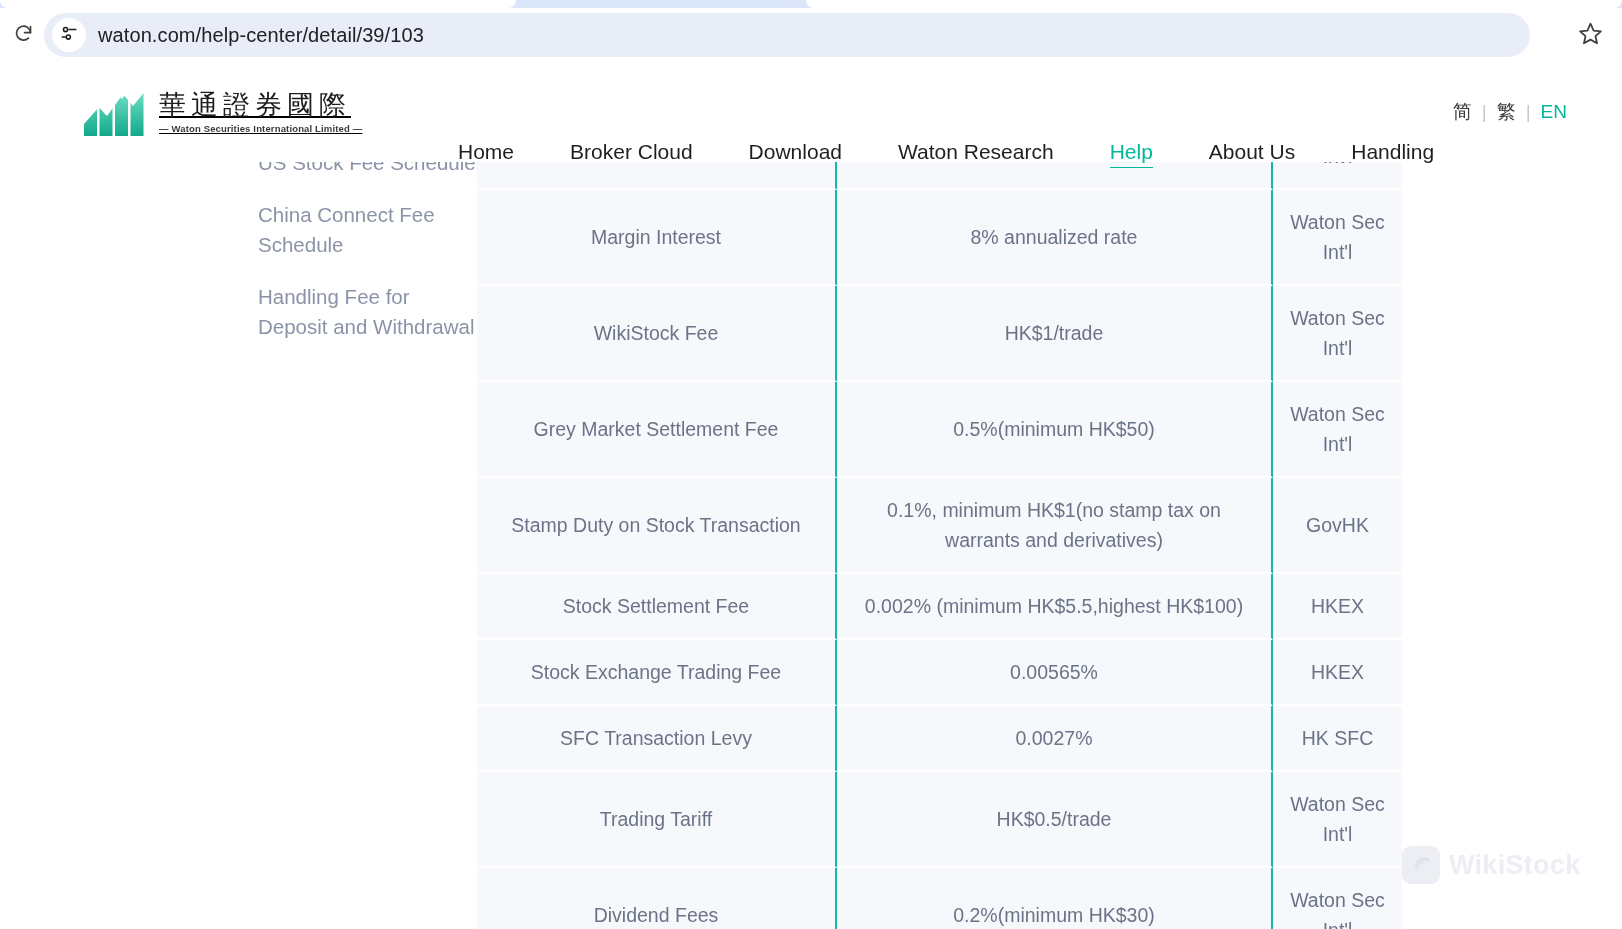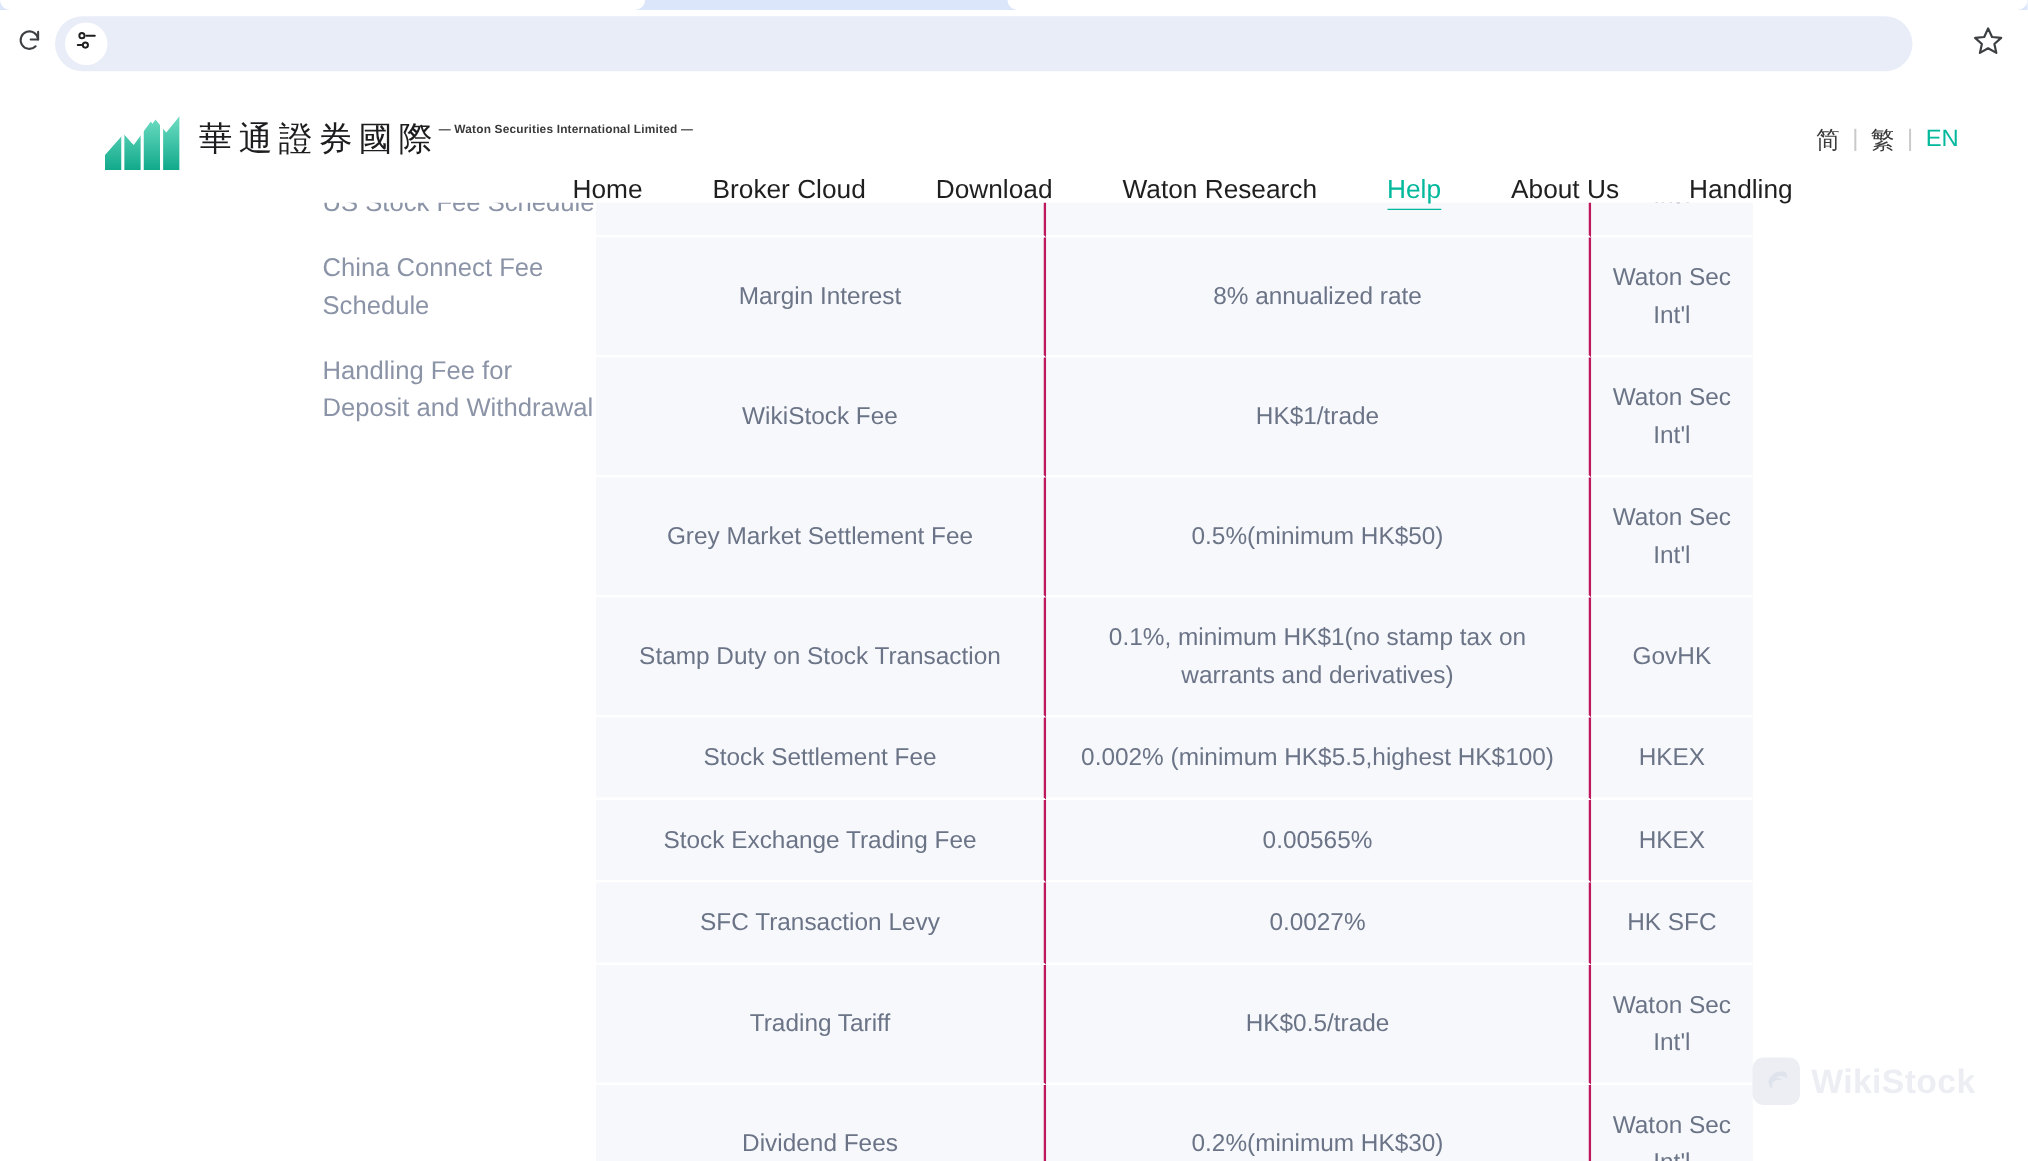--- a/index.html
+++ b/index.html
@@ -23,21 +23,21 @@
   .site-chip { width:34px; height:34px; margin-left:8px; border-radius:50%; background:#ffffff; display:flex; align-items:center; justify-content:center; flex:0 0 auto; }
   .site-chip svg { width:19px; height:19px; }
   .url-text { margin-left:12px; font-size:20px; color:#202124; letter-spacing:.1px; white-space:nowrap; }
   .star-btn { position:absolute; right:10px; top:5px; width:44px; height:44px; display:flex; align-items:center; justify-content:center; }
   .star-btn svg { width:25px; height:25px; }
 
   
   #site-header { position:absolute; left:0; top:62px; width:1622px; height:100px; background:#ffffff; z-index:30; }
   .logo-wrap { position:absolute; left:84px; top:20px; display:flex; align-items:center; gap:13px; }
   .logo-mark { width:62px; height:60px; }
-  .logo-text { display:flex; flex-direction:row; justify-content:flex-end; }
+  .logo-text { display:flex; flex-direction:column; justify-content:flex-end;text-decoration:underline; }
   .logo-cn { font-family:"Liberation Serif", serif; font-size:27px; letter-spacing:5px; color:#1d1d1f; line-height:1.15; }
   .logo-en { font-size:9.5px; font-weight:bold; color:#3a3a3a; letter-spacing:.15px; white-space:nowrap; margin-top:2px; }
 
   .nav { position:absolute; left:0; top:0; width:1622px; height:100px; display:flex; align-items:center; }
   .nav-inner { position:absolute; left:430px; top:0; height:100px; display:flex; align-items:flex-end; gap:0; }
   .nav-item { font-size:21px; color:#1f1f1f; white-space:nowrap; padding:0 28px; position:relative; line-height:1; }
   .nav-item.active { color:#00b89c; }
   .nav-item.active::after {
     content:""; position:absolute; left:28px; right:28px; bottom:-6px; height:1.5px; background:#00b89c;
   }
@@ -51,21 +51,21 @@
 
   
   #sidebar { position:absolute; left:258px; top:-14px; width:222px; }
   .side-item { font-size:20.5px; line-height:30px; color:#8b93a7; margin-bottom:22px; cursor:pointer; }
   .side-item.cut { margin-bottom:22px; }
 
   
   #fee-table { position:absolute; left:477px; top:-38px; width:925px; border-collapse:separate; border-spacing:0; background:#f7f8fc; }
   #fee-table td {
     background:#f7f8fc;
-    border-right:2px solid #be185d;
+    border-right:2px solid #14b8a6;
     border-bottom:2px solid #ffffff;
     color:#6b7487;
     font-size:19.5px;
     line-height:30px;
     text-align:center;
     padding:17px 14px;
     vertical-align:middle;
   }
   #fee-table td:last-child { border-right:none; }
   .c-item { width:360px; }
@@ -102,20 +102,21 @@
       <div class="site-chip">
         <span>
           <svg viewBox="0 0 24 24" fill="none" stroke="#1f1f1f" stroke-width="2" stroke-linecap="round">
             <circle cx="7" cy="7" r="2.6"></circle>
               <line x1="11.5" y1="7" x2="20" y2="7"></line>
             <circle cx="10.5" cy="16.5" r="2.6"></circle>
               <line x1="2.8" y1="16.5" x2="6.6" y2="16.5"></line>
           </svg>
         </span>
       </div>
+      <span class="url-text">waton.com/help-center/detail/39/103</span>
     </div>
 
     <div class="star-btn">
       <span>
         <svg viewBox="0 0 24 24" fill="none" stroke="#3c4043" stroke-width="1.7" stroke-linejoin="round">
           <polygon points="12,2.6 15,9.2 22,9.9 16.8,14.6 18.3,21.4 12,17.9 5.7,21.4 7.2,14.6 2,9.9 9,9.2"></polygon>
         </svg>
       </span>
     </div>
   </div>

